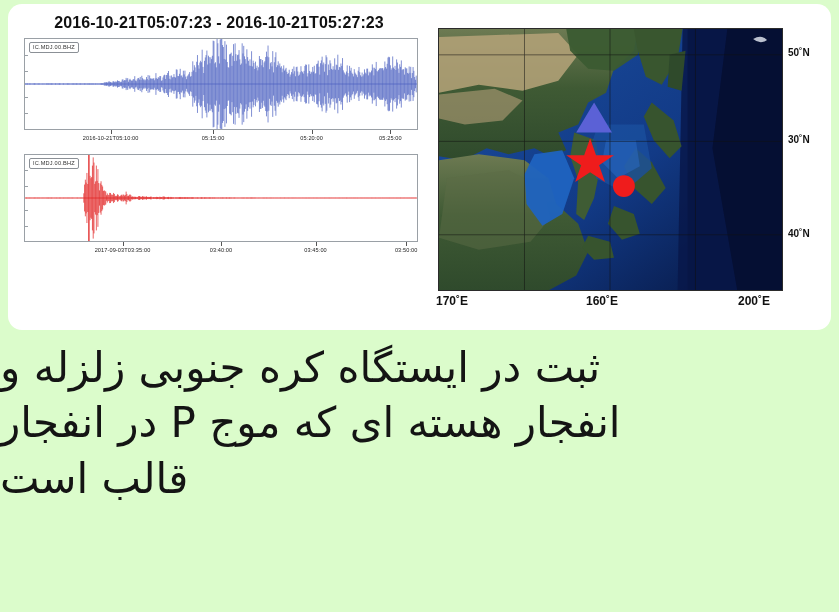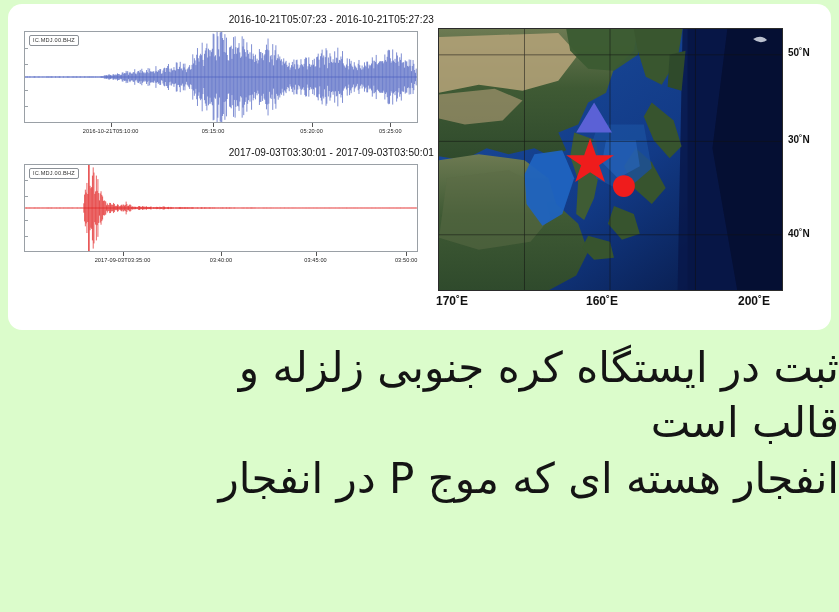--- a/index.html
+++ b/index.html
@@ -14,21 +14,21 @@
   .card{
     position:absolute;left:8px;top:4px;width:823px;height:326px;
     background:#ffffff;border-radius:14px;
   }
 
   
   .seis-col{position:absolute;left:4px;top:14px;width:430px;height:300px;}
 
   .panel{position:relative;width:430px;}
   .panel-title{
-    text-align:right;font-size:10px;font-weight:normal;color:#111;
+    text-align:center;font-size:16px;font-weight:bold;color:#111;
     letter-spacing:.1px;white-space:nowrap;
   }
   .plotbox{
     position:relative;margin:6px 16px 0 20px;height:92px;
     border:1px solid #9aa0a6;box-sizing:border-box;background:#fff;
   }
   .plotbox.second{height:88px;}
   .legend{
     position:absolute;left:4px;top:3px;z-index:4;
     border:1px solid #8b9096;background:#fff;border-radius:2px;
@@ -59,21 +59,21 @@
     white-space:nowrap;transform:translateY(-50%);
   }
   .lonlab{
     position:absolute;top:266px;font-size:12px;font-weight:bold;color:#111;
     white-space:nowrap;
   }
 
   
   .caption{
     position:absolute;left:0;top:340px;width:839px;
-    text-align:right;direction:rtl;
+    text-align:left;direction:rtl;
     font-family:"DejaVu Sans",sans-serif;
     font-size:42px;line-height:1.32;color:#141414;
   }
   .cap-line{display:block;white-space:nowrap;}
 </style>
 </head>
 <body>
 
 <div class="stage">
 
@@ -103,21 +103,20 @@
         <div class="xtick" style="left:73%"></div>
         <div class="xtick" style="left:93%"></div>
         <div class="xlab" style="left:22%">2016-10-21T05:10:00</div>
         <div class="xlab" style="left:48%">05:15:00</div>
         <div class="xlab" style="left:73%">05:20:00</div>
         <div class="xlab" style="left:93%">05:25:00</div>
       </div>
     </div>
 
     <div class="panel" style="margin-top:6px">
-      <div class="panel-title">2017-09-03T03:30:01 - 2017-09-03T03:50:01</div>
 
       <div class="plotbox second">
         <div class="legend">IC.MDJ.00.BHZ</div>
         <div class="ytick" style="top:18%"></div>
         <div class="ytick" style="top:36%"></div>
         <div class="ytick" style="top:64%"></div>
         <div class="ytick" style="top:82%"></div>
         <svg class="wave" viewBox="0 0 800 200" preserveAspectRatio="none">
           <g id="ex-trace" stroke="#e01b1b" stroke-width="1.5" fill="none">
               <path d="M0.00,99.65L0.00,100.35M1.60,99.57L1.60,100.43M3.20,99.20L3.20,100.80M4.80,99.62L4.80,100.38M6.40,99.50L6.40,100.50M8.00,99.51L8.00,100.49M9.60,99.30L9.60,100.70M11.20,99.63L11.20,100.37M12.80,99.53L12.80,100.47M14.40,99.51L14.40,100.49M16.00,99.63L16.00,100.37M17.60,99.49L17.60,100.51M19.20,99.34L19.20,100.66M20.80,99.40L20.80,100.60M22.40,99.45L22.40,100.55M24.00,99.65L24.00,100.35M25.60,99.42L25.60,100.58M27.20,99.59L27.20,100.41M28.80,99.24L28.80,100.76M30.40,99.62L30.40,100.38M32.00,99.65L32.00,100.35M33.60,99.65L33.60,100.35M35.20,99.35L35.20,100.65M36.80,99.65L36.80,100.35M38.40,99.45L38.40,100.55M40.00,99.64L40.00,100.36M41.60,99.65L41.60,100.35M43.20,99.46L43.20,100.54M44.80,99.42L44.80,100.58M46.40,99.28L46.40,100.72M48.00,99.38L48.00,100.62M49.60,99.47L49.60,100.53M51.20,99.60L51.20,100.40M52.80,99.35L52.80,100.65M54.40,99.29L54.40,100.71M56.00,99.62L56.00,100.38M57.60,99.65L57.60,100.35M59.20,99.63L59.20,100.37M60.80,99.49L60.80,100.51M62.40,99.64L62.40,100.36M64.00,99.37L64.00,100.63M65.60,99.43L65.60,100.57M67.20,99.65L67.20,100.35M68.80,99.55L68.80,100.45M70.40,99.38L70.40,100.62M72.00,99.30L72.00,100.70M73.60,99.49L73.60,100.51M75.20,99.65L75.20,100.35M76.80,99.60L76.80,100.40M78.40,99.41L78.40,100.59M80.00,99.38L80.00,100.62M81.60,99.65L81.60,100.35M83.20,99.37L83.20,100.63M84.80,99.64L84.80,100.36M86.40,99.40L86.40,100.60M88.00,99.37L88.00,100.63M89.60,99.43L89.60,100.57M91.20,99.43L91.20,100.57M92.80,99.65L92.80,100.35M94.40,99.52L94.40,100.48M96.00,99.36L96.00,100.64M97.60,99.30L97.60,100.70M99.20,99.64L99.20,100.36M100.80,99.65L100.80,100.35M102.40,99.63L102.40,100.37M104.00,99.64L104.00,100.36M105.60,99.41L105.60,100.59M107.20,99.38L107.20,100.62M108.80,99.60L108.80,100.40M110.40,99.65L110.40,100.35M112.00,99.51L112.00,100.49M113.60,99.42L113.60,100.58M115.20,99.54L115.20,100.46M116.80,99.47L116.80,100.53M118.40,99.65L118.40,100.35M120.00,89.08L120.00,110.92M121.60,68.77L121.60,131.23M123.20,57.36L123.20,142.64M124.80,64.21L124.80,135.79M126.40,41.76L126.40,158.24M128.00,67.46L128.00,132.54M129.60,-17.12L129.60,217.12M131.20,-5.77L131.20,205.77M132.80,48.38L132.80,151.62M134.40,54.15L134.40,145.85M136.00,51.41L136.00,148.59M137.60,24.64L137.60,175.36M139.20,5.59L139.20,194.41M140.80,17.63L140.80,182.37M142.40,67.13L142.40,132.87M144.00,61.40L144.00,138.60M145.60,24.60L145.60,175.40M147.20,60.06L147.20,139.94M148.80,32.92L148.80,167.08M150.40,65.24L150.40,134.76M152.00,82.27L152.00,117.73M153.60,66.10L153.60,133.90M155.20,61.11L155.20,138.89M156.80,69.49L156.80,130.51M158.40,73.25L158.40,126.75M160.00,83.72L160.00,116.28M161.60,82.18L161.60,117.82M163.20,83.54L163.20,116.46M164.80,84.98L164.80,115.02M166.40,93.63L166.40,106.37M168.00,89.45L168.00,110.55M169.60,93.21L169.60,106.79M171.20,92.69L171.20,107.31M172.80,88.05L172.80,111.95M174.40,88.37L174.40,111.63M176.00,92.25L176.00,107.75M177.60,91.96L177.60,108.04M179.20,92.96L179.20,107.04M180.80,88.24L180.80,111.76M182.40,90.74L182.40,109.26M184.00,95.25L184.00,104.75M185.60,94.78L185.60,105.22M187.20,94.99L187.20,105.01M188.80,91.46L188.80,108.54M190.40,92.57L190.40,107.43M192.00,96.14L192.00,103.86M193.60,95.73L193.60,104.27M195.20,94.27L195.20,105.73M196.80,92.38L196.80,107.62M198.40,94.73L198.40,105.27M200.00,91.92L200.00,108.08M201.60,92.31L201.60,107.69M203.20,94.54L203.20,105.46M204.80,92.79L204.80,107.21M206.40,85.15L206.40,114.85M208.00,90.59L208.00,109.41M209.60,95.09L209.60,104.91M211.20,94.96L211.20,105.04M212.80,92.76L212.80,107.24M214.40,91.50L214.40,108.50M216.00,93.27L216.00,106.73M217.60,97.06L217.60,102.94M219.20,96.32L219.20,103.68M220.80,97.43L220.80,102.57M222.40,96.73L222.40,103.27M224.00,97.34L224.00,102.66M225.60,97.23L225.60,102.77M227.20,98.39L227.20,101.61M228.80,97.30L228.80,102.70M230.40,98.13L230.40,101.87M232.00,95.37L232.00,104.63M233.60,95.46L233.60,104.54M235.20,96.54L235.20,103.46M236.80,97.36L236.80,102.64M238.40,97.36L238.40,102.64M240.00,95.47L240.00,104.53M241.60,96.67L241.60,103.33M243.20,97.18L243.20,102.82M244.80,96.82L244.80,103.18M246.40,97.36L246.40,102.64M248.00,96.05L248.00,103.95M249.60,97.74L249.60,102.26M251.20,97.59L251.20,102.41M252.80,97.46L252.80,102.54M254.40,97.74L254.40,102.26M256.00,96.99L256.00,103.01M257.60,96.76L257.60,103.24M259.20,98.84L259.20,101.16M260.80,98.64L260.80,101.36M262.40,98.14L262.40,101.86M264.00,98.40L264.00,101.60M265.60,98.47L265.60,101.53M267.20,97.74L267.20,102.26M268.80,97.27L268.80,102.73M270.40,97.90L270.40,102.10M272.00,98.09L272.00,101.91M273.60,98.32L273.60,101.68M275.20,96.95L275.20,103.05M276.80,97.90L276.80,102.10M278.40,97.94L278.40,102.06M280.00,98.44L280.00,101.56M281.60,96.58L281.60,103.42M283.20,96.50L283.20,103.50M284.80,97.01L284.80,102.99M286.40,98.20L286.40,101.80M288.00,99.01L288.00,100.99M289.60,98.08L289.60,101.92M291.20,97.78L291.20,102.22M292.80,97.35L292.80,102.65M294.40,98.49L294.40,101.51M296.00,98.58L296.00,101.42M297.60,97.49L297.60,102.51M299.20,98.28L299.20,101.72M300.80,98.92L300.80,101.08M302.40,98.02L302.40,101.98M304.00,99.43L304.00,100.57M305.60,99.12L305.60,100.88M307.20,98.93L307.20,101.07M308.80,98.64L308.80,101.36M310.40,98.74L310.40,101.26M312.00,98.72L312.00,101.28M313.60,98.64L313.60,101.36M315.20,98.14L315.20,101.86M316.80,97.62L316.80,102.38M318.40,98.33L318.40,101.67M320.00,98.49L320.00,101.51M321.60,98.52L321.60,101.48M323.20,98.87L323.20,101.13M324.80,98.71L324.80,101.29M326.40,97.65L326.40,102.35M328.00,98.57L328.00,101.43M329.60,99.09L329.60,100.91M331.20,98.14L331.20,101.86M332.80,98.55L332.80,101.45M334.40,98.65L334.40,101.35M336.00,98.75L336.00,101.25M337.60,99.02L337.60,100.98M339.20,98.71L339.20,101.29M340.80,98.08L340.80,101.92M342.40,98.45L342.40,101.55M344.00,98.84L344.00,101.16M345.60,99.47L345.60,100.53M347.20,99.04L347.20,100.96M348.80,99.23L348.80,100.77M350.40,99.08L350.40,100.92M352.00,98.79L352.00,101.21M353.60,98.89L353.60,101.11M355.20,99.37L355.20,100.63M356.80,99.38L356.80,100.62M358.40,99.03L358.40,100.97M360.00,98.38L360.00,101.62M361.60,98.67L361.60,101.33M363.20,99.18L363.20,100.82M364.80,99.32L364.80,100.68M366.40,98.58L366.40,101.42M368.00,99.04L368.00,100.96M369.60,98.61L369.60,101.39M371.20,99.36L371.20,100.64M372.80,99.11L372.80,100.89M374.40,99.28L374.40,100.72M376.00,98.66L376.00,101.34M377.60,98.67L377.60,101.33M379.20,99.10L379.20,100.90M380.80,99.51L380.80,100.49M382.40,98.98L382.40,101.02M384.00,99.11L384.00,100.89M385.60,99.27L385.60,100.73M387.20,98.93L387.20,101.07M388.80,99.52L388.80,100.48M390.40,99.35L390.40,100.65M392.00,99.42L392.00,100.58M393.60,99.24L393.60,100.76M395.20,99.32L395.20,100.68M396.80,99.65L396.80,100.35M398.40,99.23L398.40,100.77M400.00,99.20L400.00,100.80M401.60,99.34L401.60,100.66M403.20,99.05L403.20,100.95M404.80,99.23L404.80,100.77M406.40,99.31L406.40,100.69M408.00,99.54L408.00,100.46M409.60,99.27L409.60,100.73M411.20,98.91L411.20,101.09M412.80,99.43L412.80,100.57M414.40,99.24L414.40,100.76M416.00,99.31L416.00,100.69M417.60,98.83L417.60,101.17M419.20,99.42L419.20,100.58M420.80,99.21L420.80,100.79M422.40,99.39L422.40,100.61M424.00,99.65L424.00,100.35M425.60,99.49L425.60,100.51M427.20,99.06L427.20,100.94M428.80,99.37L428.80,100.63M430.40,99.65L430.40,100.35M432.00,99.65L432.00,100.35M433.60,99.59L433.60,100.41M435.20,99.58L435.20,100.42M436.80,99.53L436.80,100.47M438.40,99.65L438.40,100.35M440.00,99.65L440.00,100.35M441.60,99.47L441.60,100.53M443.20,99.55L443.20,100.45M444.80,99.18L444.80,100.82M446.40,99.35L446.40,100.65M448.00,99.52L448.00,100.48M449.60,99.61L449.60,100.39M451.20,99.56L451.20,100.44M452.80,99.11L452.80,100.89M454.40,99.43L454.40,100.57M456.00,99.47L456.00,100.53M457.60,99.54L457.60,100.46M459.20,99.45L459.20,100.55M460.80,99.11L460.80,100.89M462.40,99.27L462.40,100.73M464.00,99.30L464.00,100.70M465.60,99.49L465.60,100.51M467.20,99.38L467.20,100.62M468.80,99.35L468.80,100.65M470.40,99.54L470.40,100.46M472.00,99.65L472.00,100.35M473.60,99.65L473.60,100.35M475.20,99.65L475.20,100.35M476.80,99.51L476.80,100.49M478.40,99.65L478.40,100.35M480.00,99.65L480.00,100.35M481.60,99.65L481.60,100.35M483.20,99.65L483.20,100.35M484.80,99.65L484.80,100.35M486.40,99.50L486.40,100.50M488.00,99.39L488.00,100.61M489.60,99.53L489.60,100.47M491.20,99.61L491.20,100.39M492.80,99.46L492.80,100.54M494.40,99.52L494.40,100.48M496.00,99.63L496.00,100.37M497.60,99.65L497.60,100.35M499.20,99.57L499.20,100.43M500.80,99.59L500.80,100.41M502.40,99.41L502.40,100.59M504.00,99.65L504.00,100.35M505.60,99.65L505.60,100.35M507.20,99.65L507.20,100.35M508.80,99.65L508.80,100.35M510.40,99.64L510.40,100.36M512.00,99.60L512.00,100.40M513.60,99.65L513.60,100.35M515.20,99.65L515.20,100.35M516.80,99.65L516.80,100.35M518.40,99.65L518.40,100.35M520.00,99.63L520.00,100.37M521.60,99.51L521.60,100.49M523.20,99.65L523.20,100.35M524.80,99.65L524.80,100.35M526.40,99.65L526.40,100.35M528.00,99.59L528.00,100.41M529.60,99.48L529.60,100.52M531.20,99.58L531.20,100.42M532.80,99.65L532.80,100.35M534.40,99.65L534.40,100.35M536.00,99.61L536.00,100.39M537.60,99.53L537.60,100.47M539.20,99.53L539.20,100.47M540.80,99.65L540.80,100.35M542.40,99.65L542.40,100.35M544.00,99.65L544.00,100.35M545.60,99.50L545.60,100.50M547.20,99.62L547.20,100.38M548.80,99.51L548.80,100.49M550.40,99.65L550.40,100.35M552.00,99.65L552.00,100.35M553.60,99.63L553.60,100.37M555.20,99.65L555.20,100.35M556.80,99.65L556.80,100.35M558.40,99.65L558.40,100.35M560.00,99.65L560.00,100.35M561.60,99.65L561.60,100.35M563.20,99.65L563.20,100.35M564.80,99.65L564.80,100.35M566.40,99.65L566.40,100.35M568.00,99.65L568.00,100.35M569.60,99.65L569.60,100.35M571.20,99.65L571.20,100.35M572.80,99.55L572.80,100.45M574.40,99.62L574.40,100.38M576.00,99.65L576.00,100.35M577.60,99.65L577.60,100.35M579.20,99.52L579.20,100.48M580.80,99.61L580.80,100.39M582.40,99.65L582.40,100.35M584.00,99.65L584.00,100.35M585.60,99.65L585.60,100.35M587.20,99.65L587.20,100.35M588.80,99.65L588.80,100.35M590.40,99.63L590.40,100.37M592.00,99.65L592.00,100.35M593.60,99.64L593.60,100.36M595.20,99.56L595.20,100.44M596.80,99.65L596.80,100.35M598.40,99.65L598.40,100.35M600.00,99.65L600.00,100.35M601.60,99.64L601.60,100.36M603.20,99.65L603.20,100.35M604.80,99.65L604.80,100.35M606.40,99.63L606.40,100.37M608.00,99.60L608.00,100.40M609.60,99.65L609.60,100.35M611.20,99.63L611.20,100.37M612.80,99.65L612.80,100.35M614.40,99.56L614.40,100.44M616.00,99.65L616.00,100.35M617.60,99.65L617.60,100.35M619.20,99.65L619.20,100.35M620.80,99.50L620.80,100.50M622.40,99.51L622.40,100.49M624.00,99.65L624.00,100.35M625.60,99.65L625.60,100.35M627.20,99.65L627.20,100.35M628.80,99.65L628.80,100.35M630.40,99.65L630.40,100.35M632.00,99.64L632.00,100.36M633.60,99.63L633.60,100.37M635.20,99.65L635.20,100.35M636.80,99.65L636.80,100.35M638.40,99.65L638.40,100.35M640.00,99.65L640.00,100.35M641.60,99.51L641.60,100.49M643.20,99.62L643.20,100.38M644.80,99.65L644.80,100.35M646.40,99.65L646.40,100.35M648.00,99.65L648.00,100.35M649.60,99.65L649.60,100.35M651.20,99.54L651.20,100.46M652.80,99.65L652.80,100.35M654.40,99.65L654.40,100.35M656.00,99.49L656.00,100.51M657.60,99.51L657.60,100.49M659.20,99.64L659.20,100.36M660.80,99.65L660.80,100.35M662.40,99.65L662.40,100.35M664.00,99.65L664.00,100.35M665.60,99.53L665.60,100.47M667.20,99.61L667.20,100.39M668.80,99.63L668.80,100.37M670.40,99.65L670.40,100.35M672.00,99.62L672.00,100.38M673.60,99.47L673.60,100.53M675.20,99.65L675.20,100.35M676.80,99.65L676.80,100.35M678.40,99.60L678.40,100.40M680.00,99.65L680.00,100.35M681.60,99.64L681.60,100.36M683.20,99.65L683.20,100.35M684.80,99.65L684.80,100.35M686.40,99.61L686.40,100.39M688.00,99.59L688.00,100.41M689.60,99.65L689.60,100.35M691.20,99.65L691.20,100.35M692.80,99.65L692.80,100.35M694.40,99.65L694.40,100.35M696.00,99.65L696.00,100.35M697.60,99.60L697.60,100.40M699.20,99.65L699.20,100.35M700.80,99.65L700.80,100.35M702.40,99.65L702.40,100.35M704.00,99.65L704.00,100.35M705.60,99.65L705.60,100.35M707.20,99.61L707.20,100.39M708.80,99.50L708.80,100.50M710.40,99.65L710.40,100.35M712.00,99.65L712.00,100.35M713.60,99.65L713.60,100.35M715.20,99.58L715.20,100.42M716.80,99.63L716.80,100.37M718.40,99.65L718.40,100.35M720.00,99.65L720.00,100.35M721.60,99.65L721.60,100.35M723.20,99.65L723.20,100.35M724.80,99.50L724.80,100.50M726.40,99.65L726.40,100.35M728.00,99.65L728.00,100.35M729.60,99.65L729.60,100.35M731.20,99.65L731.20,100.35M732.80,99.53L732.80,100.47M734.40,99.65L734.40,100.35M736.00,99.65L736.00,100.35M737.60,99.65L737.60,100.35M739.20,99.65L739.20,100.35M740.80,99.48L740.80,100.52M742.40,99.65L742.40,100.35M744.00,99.54L744.00,100.46M745.60,99.65L745.60,100.35M747.20,99.65L747.20,100.35M748.80,99.62L748.80,100.38M750.40,99.65L750.40,100.35M752.00,99.65L752.00,100.35M753.60,99.65L753.60,100.35M755.20,99.65L755.20,100.35M756.80,99.65L756.80,100.35M758.40,99.58L758.40,100.42M760.00,99.65L760.00,100.35M761.60,99.60L761.60,100.40M763.20,99.64L763.20,100.36M764.80,99.59L764.80,100.41M766.40,99.48L766.40,100.52M768.00,99.65L768.00,100.35M769.60,99.65L769.60,100.35M771.20,99.65L771.20,100.35M772.80,99.59L772.80,100.41M774.40,99.65L774.40,100.35M776.00,99.64L776.00,100.36M777.60,99.65L777.60,100.35M779.20,99.63L779.20,100.37M780.80,99.65L780.80,100.35M782.40,99.65L782.40,100.35M784.00,99.57L784.00,100.43M785.60,99.54L785.60,100.46M787.20,99.65L787.20,100.35M788.80,99.65L788.80,100.35M790.40,99.56L790.40,100.44M792.00,99.61L792.00,100.39M793.60,99.57L793.60,100.43M795.20,99.65L795.20,100.35M796.80,99.62L796.80,100.38M798.40,99.65L798.40,100.35M0,100L800,100"></path>
@@ -209,17 +208,17 @@
     <div class="latlab" style="top:111px">30˚N</div>
     <div class="latlab" style="top:205px">40˚N</div>
 
     <div class="lonlab" style="left:-2px">170˚E</div>
     <div class="lonlab" style="left:148px">160˚E</div>
     <div class="lonlab" style="left:300px">200˚E</div>
   </div>
 
   <div class="caption">
     <span class="cap-line">ثبت در ایستگاه کره جنوبی زلزله و</span>
+    <span class="cap-line">انفجار هسته ای که موج P در انفجار</span>
     <span class="cap-line">قالب است</span>
-    <span class="cap-line">انفجار هسته ای که موج P در انفجار</span>
   </div>
 
 </div>
 
 </body></html>

